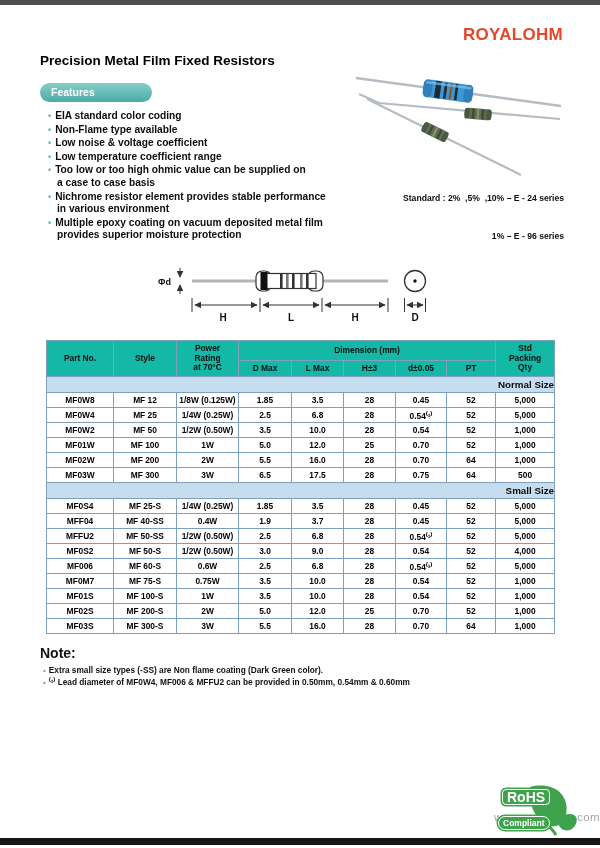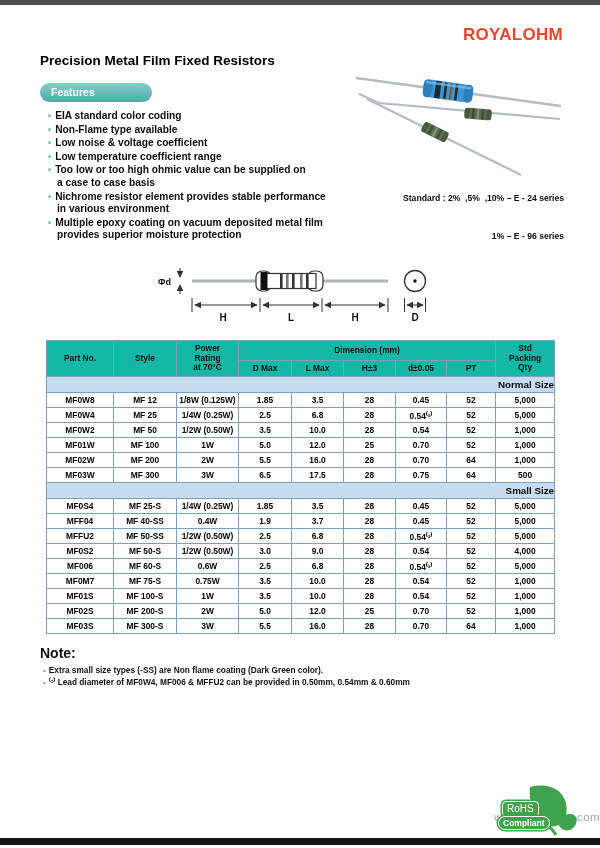--- a/index.html
+++ b/index.html
@@ -40,22 +40,22 @@
   .note{position:absolute;top:645px;left:40px;width:530px}
   .note-title{font-size:14px;font-weight:bold;margin-bottom:4px}
   .note-list{margin:0;padding:0;list-style:none}
   .note-list li{font-size:8.3px;font-weight:600;line-height:11.5px;padding-left:10px;text-indent:-7px}
   .note-list li::before{content:"•";color:#7f9fbf;margin-right:3px;font-size:8px}
 
   .footer-url{position:absolute;top:811px;left:0;width:100%;text-align:right;
     font-size:11.5px;color:#a5a5a5;letter-spacing:.4px}
   .rohs{position:absolute;top:785px;right:22px;width:80px;height:55px}
   .rohs-leaf{position:absolute;top:0;left:26px}
-  .rohs-line1{position:absolute;top:16px;left:4px;background:#3fa34d;color:#fff;font-weight:normal;
-    font-size:10px;line-height:12px;padding:1px 4px;border-radius:4px;border:1px solid #fff;
+  .rohs-line1{position:absolute;top:4px;left:4px;background:#3fa34d;color:#fff;font-weight:bold;
+    font-size:14px;line-height:12px;padding:1px 4px;border-radius:4px;border:1px solid #fff;
     box-shadow:0 0 0 1.5px #3fa34d}
   .rohs-line2{position:absolute;top:31px;left:0px;background:#3fa34d;color:#fff;font-weight:bold;
     font-size:8.5px;line-height:10px;padding:1px 4px;border-radius:7px;border:1px solid #fff;
     box-shadow:0 0 0 1.5px #3fa34d}
 </style>
 </head>
 <body>
 
 <div class="top-bar"></div>
 

